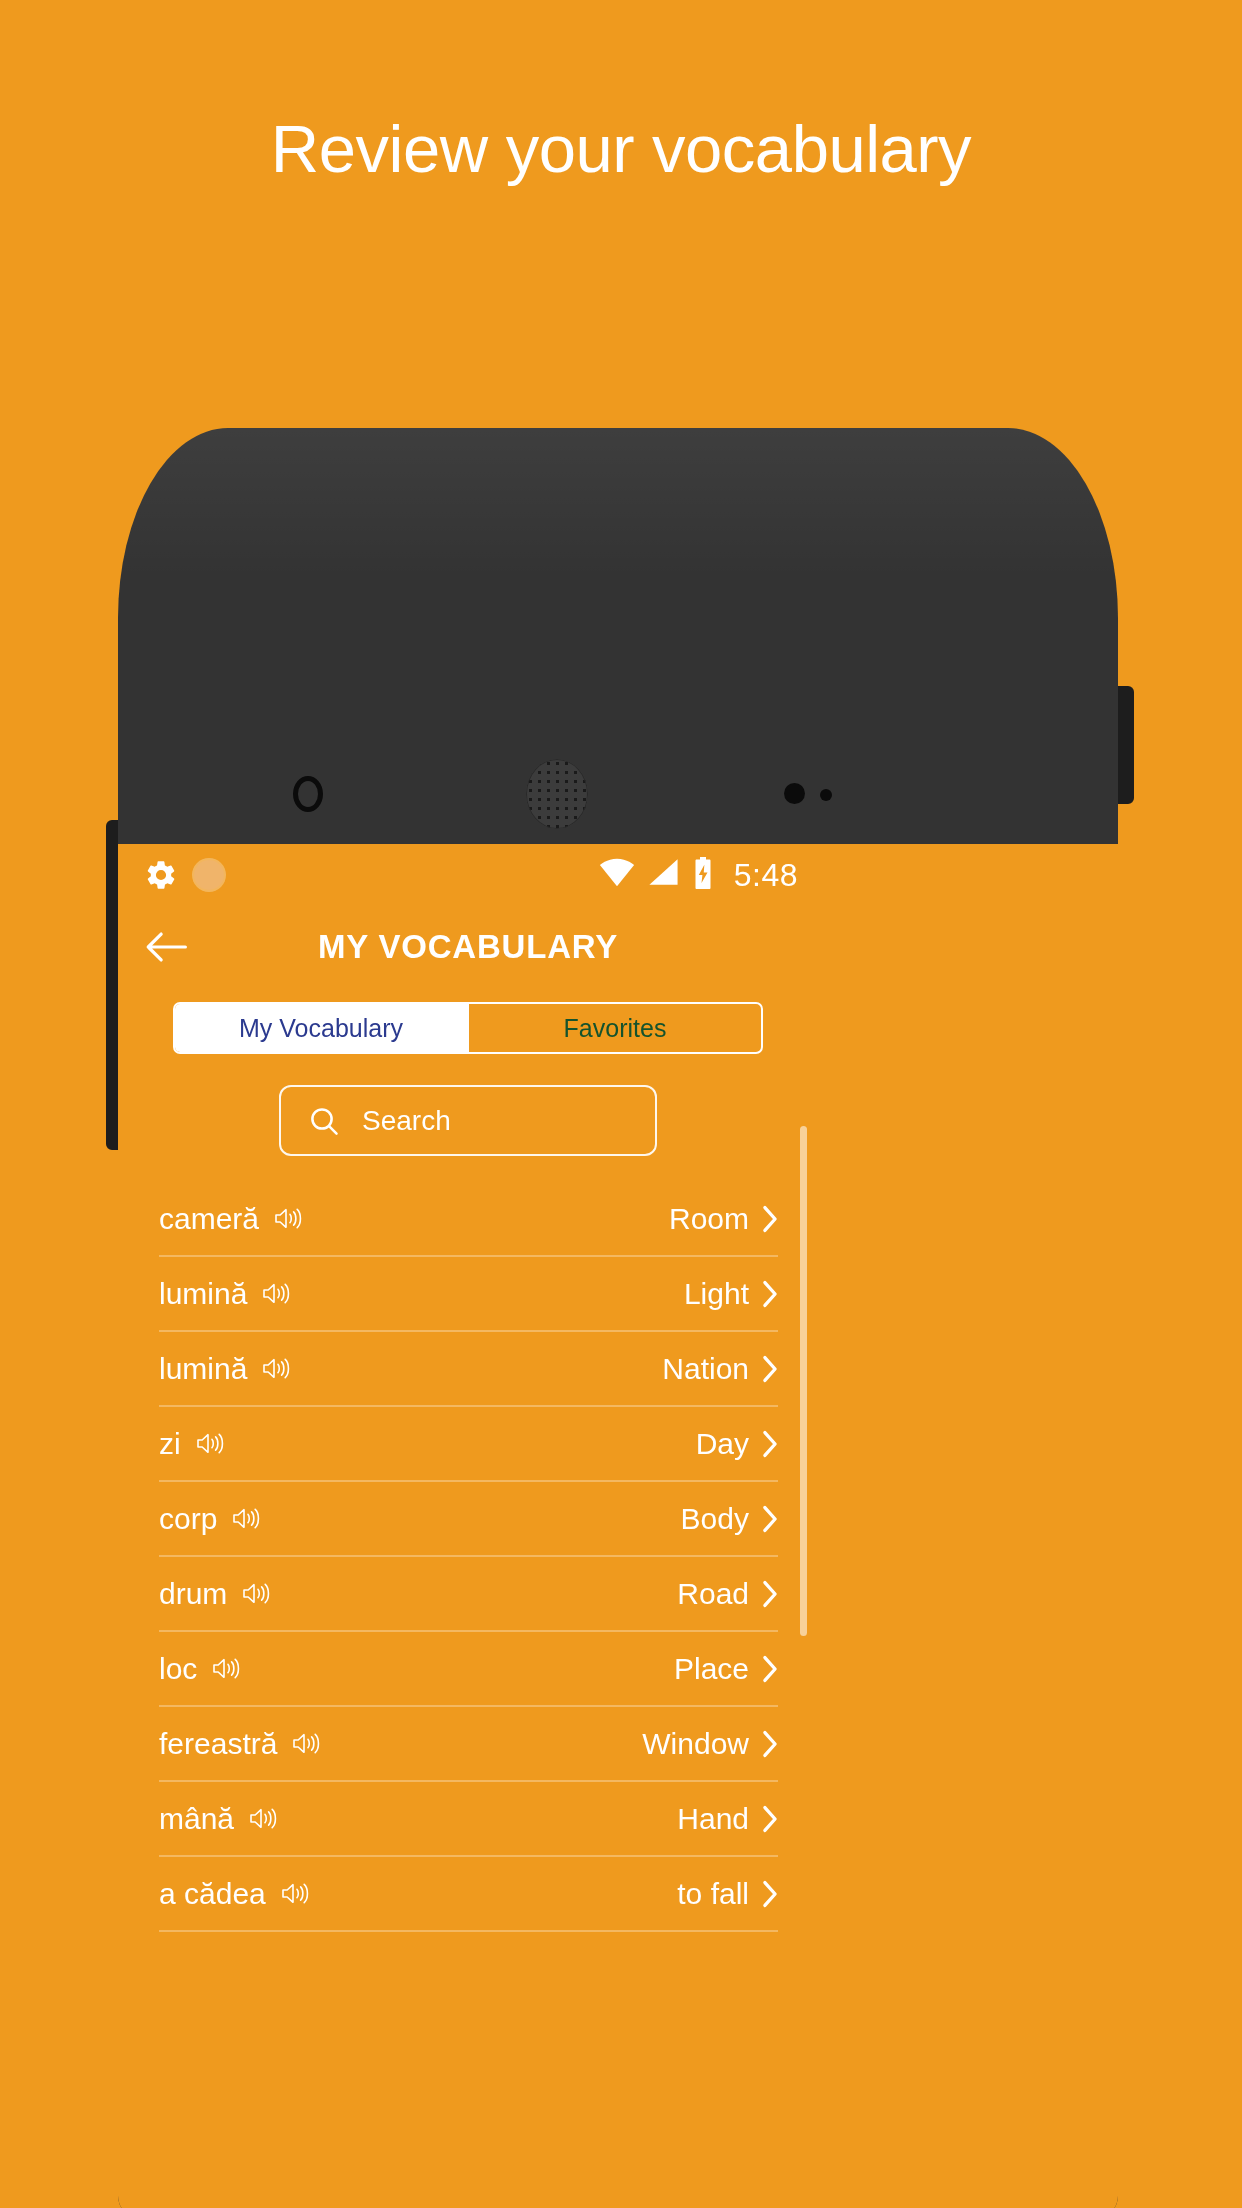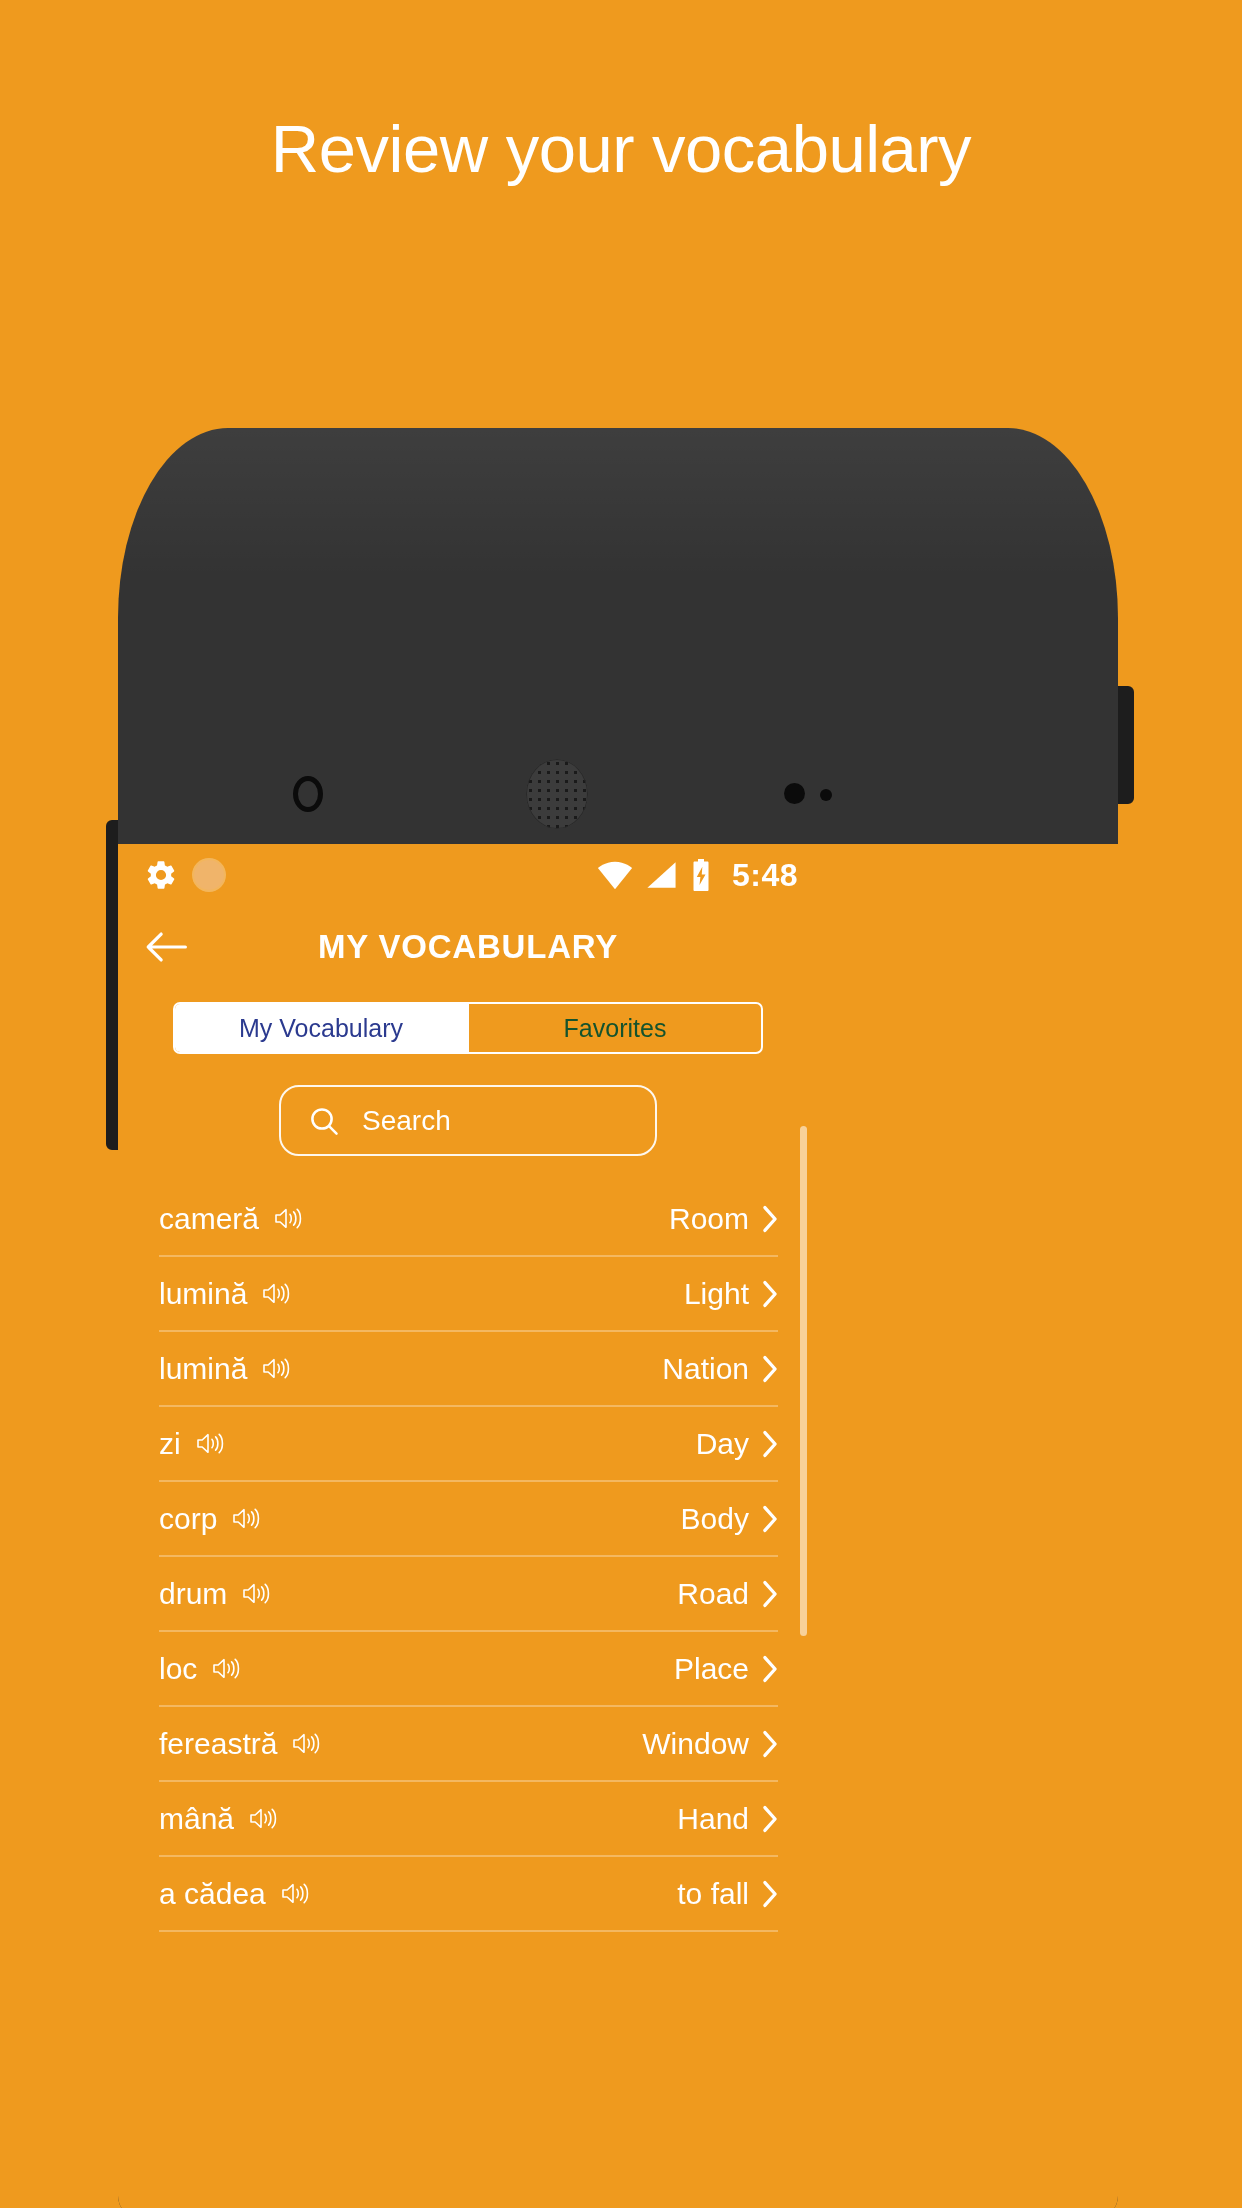--- a/index.html
+++ b/index.html
@@ -144,23 +144,21 @@
     height: 62px;
     padding: 0 18px 0 24px;
     display: flex;
     align-items: center;
     color: #ffffff;
   }
   .sb-left { display: flex; align-items: center; gap: 16px; }
   .sb-right {
     margin-left: auto;
     display: flex;
-    align-items: center;
     gap: 13px;
-    font-weight: bold;
   }
   .sb-clock {
     font-size: 32px;
     color: #ffffff;
     letter-spacing: 0.5px;
     margin-left: 7px;
   }
   .gear-icon { width: 34px; height: 34px; display: block; }
   .sun-icon {
     width: 30px; height: 30px; border-radius: 50%;
@@ -221,21 +219,21 @@
     color: #2b3a8f;
   }
   .tab-sep { width: 2px; background: #ffffff; }
 
   
   .search-wrap {
     margin: 31px auto 0 auto;
     width: 378px;
     height: 71px;
     border: 2px solid rgba(255,255,255,0.92);
-    border-radius: 20px;
+    border-radius: 12px;
     display: flex;
     align-items: center;
     padding-left: 27px;
     gap: 22px;
   }
   .search-icon { width: 32px; height: 32px; display:block; flex: none; }
   .search-text {
     font-size: 28px;
     color: #ffffff;
   }

